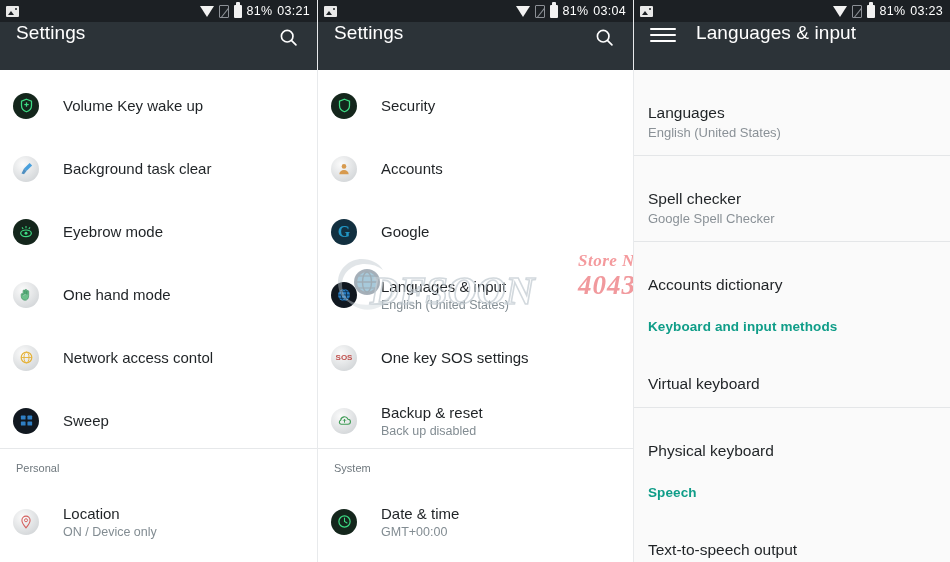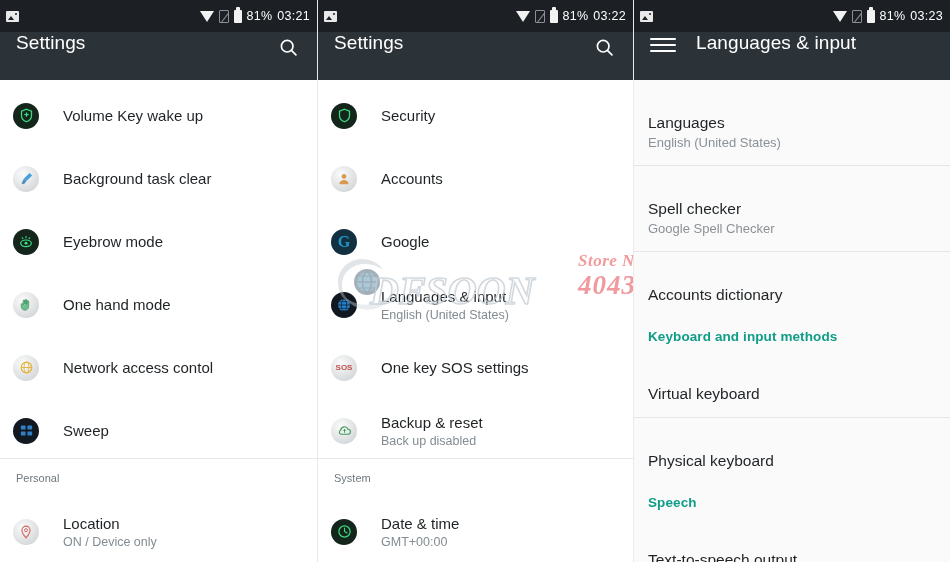--- a/index.html
+++ b/index.html
@@ -10,21 +10,21 @@
     overflow: hidden;
   }
   .screens { display: flex; width: 950px; height: 562px; }
   .panel { width: 317px; height: 562px; position: relative; overflow: hidden;
            background: #ffffff; }
   .panel.p3 { width: 316px; background: #fafafa; }
   .panel.p2 { border-left: 1px solid #e8eaec; border-right: 1px solid #e8eaec; }
 
   
   .statusbar {
-    height: 32px; background: #1c2024; display: flex; align-items: center;
+    height: 22px; background: #1c2024; display: flex; align-items: center;
     padding: 0 7px 0 6px; color: #ffffff;
   }
   .sb-left { display: flex; align-items: center; gap: 4px; }
   .sb-right { margin-left: auto; display: flex; align-items: center; gap: 5px; }
   .sb-text { font-size: 12.5px; color: #ffffff; letter-spacing: .2px;
              font-family: "Liberation Sans", sans-serif; }
   .sb-clock { font-size: 12.5px; color: #ffffff; letter-spacing: .3px; }
   .ico-photo { width: 13px; height: 11px; background: #e9e9e9; border-radius: 1px;
                position: relative; }
   .ico-photo::after { content:""; position:absolute; left:2px; bottom:1.5px;
@@ -222,21 +222,21 @@
 
     <div class="statusbar">
       <div class="sb-left">
         <span class="ico-photo"></span>
       </div>
       <div class="sb-right">
         <span class="ico-wifi"></span>
         <span class="ico-sim"></span>
         <span class="ico-batt"></span>
         <span class="sb-text">81%</span>
-        <span class="sb-clock">03:22</span>
+        <span class="sb-clock">03:04</span>
       </div>
     </div>
 
     <div class="appbar">
       <span class="title">Settings</span>
       <span class="spacer"></span>
       <span class="search-btn">
         <svg width="21" height="21" viewBox="0 0 24 24">
             <circle cx="10.5" cy="10.5" r="6.6" fill="none" stroke="#fff" stroke-width="1.9"></circle>
             <line x1="15.3" y1="15.3" x2="20.5" y2="20.5" stroke="#fff" stroke-width="1.9" stroke-linecap="round"></line>

